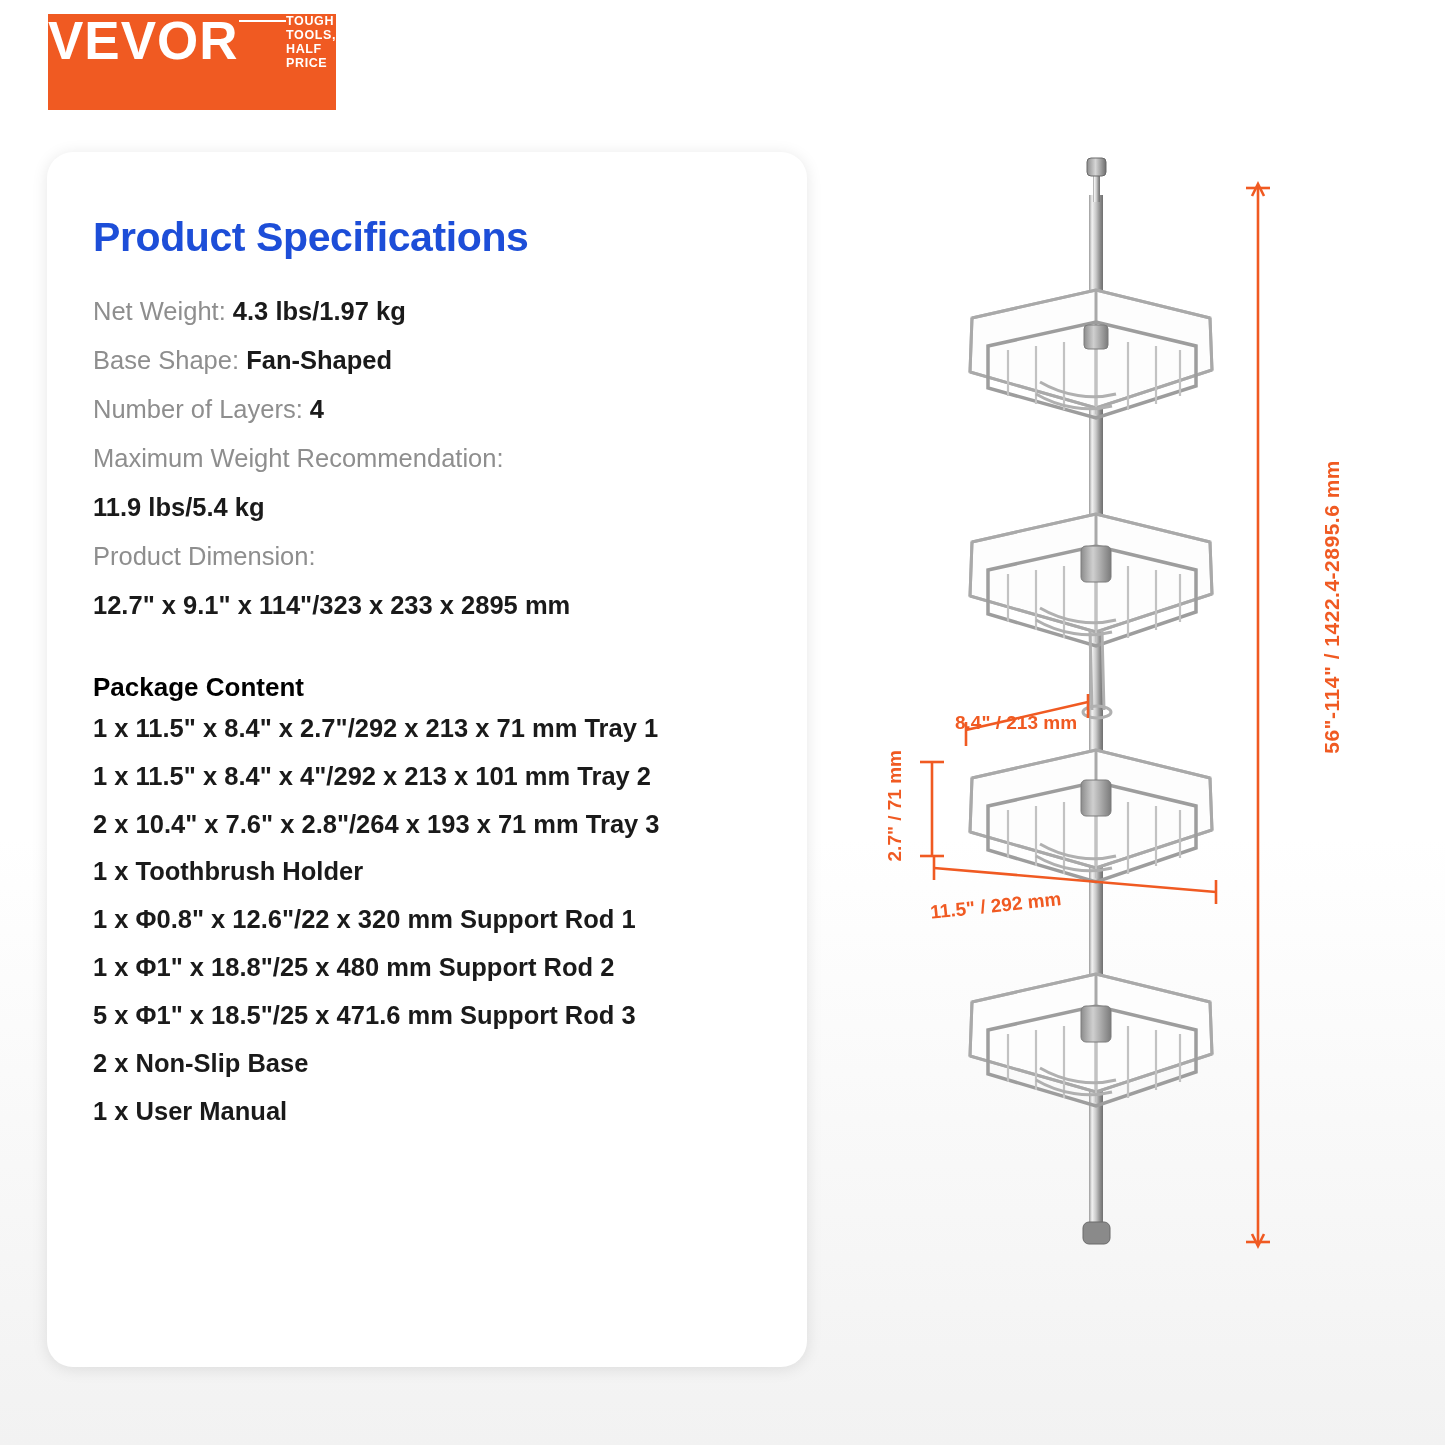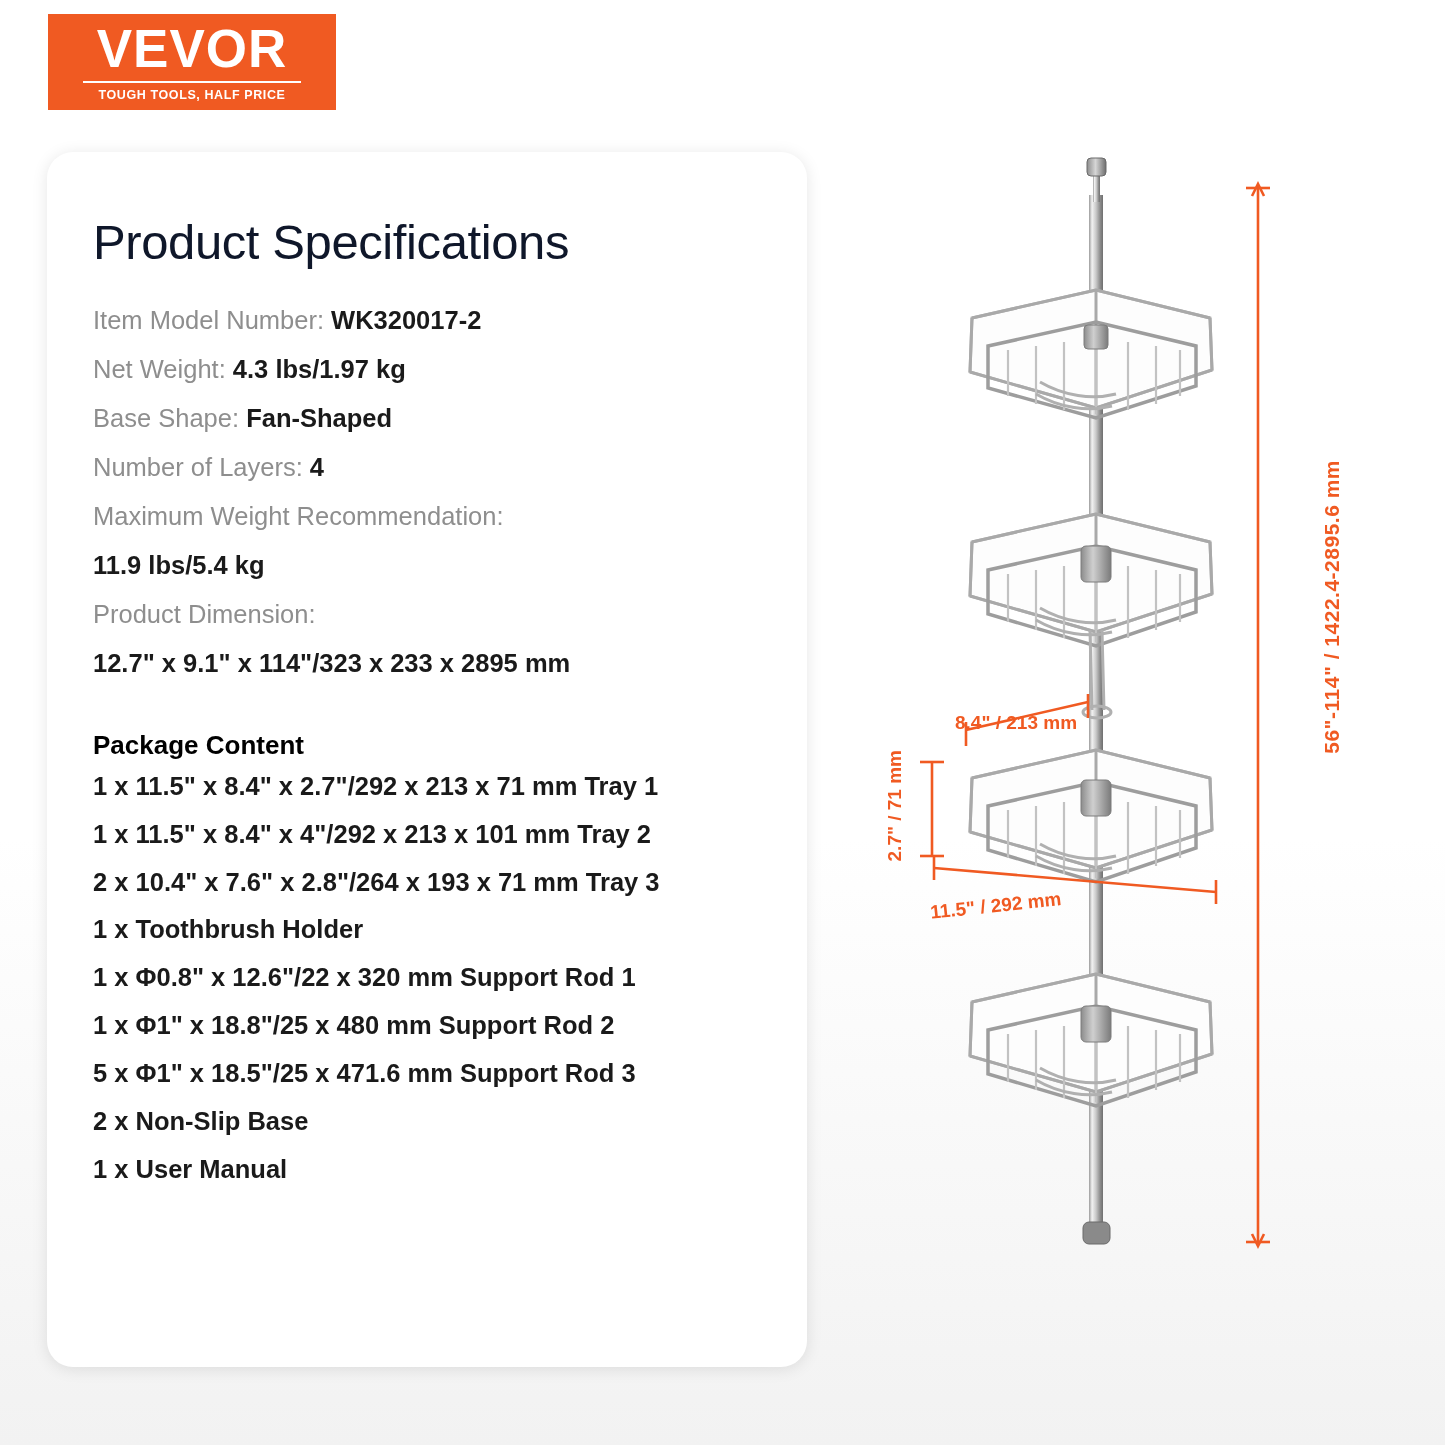--- a/index.html
+++ b/index.html
@@ -22,22 +22,21 @@
 
   
   .logo {
     position: absolute;
     left: 48px;
     top: 14px;
     width: 288px;
     height: 96px;
     background: #f05a22;
     display: flex;
-    flex-direction: column;
-    align-items: center;
+    flex-direction: row;
     justify-content: center;
   }
   .logo-word {
     color: #ffffff;
     font-size: 53px;
     font-weight: bold;
     letter-spacing: 1px;
     line-height: 1;
     font-family: "Liberation Sans", sans-serif;
   }
@@ -62,23 +61,23 @@
     width: 760px;
     height: 1215px;
     background: #ffffff;
     border-radius: 26px;
     box-shadow: 0 2px 16px rgba(0,0,0,0.10);
   }
   .spec-inner {
     padding: 62px 48px 0 46px;
   }
   .spec-title {
-    color: #0f172a;
-    font-size: 49px;
-    font-weight: normal;
+    color: #1d4ed8;
+    font-size: 41px;
+    font-weight: bold;
     margin: 0 0 26px 0;
     letter-spacing: -0.4px;
   }
   .spec-line {
     font-size: 25.5px;
     color: #8e8e8e;
     line-height: 1.92;
     white-space: nowrap;
   }
   .spec-line b {
@@ -160,23 +159,20 @@
   <div class="logo">
     <div class="logo-word">VEVOR</div>
     <div class="logo-rule"></div>
     <div class="logo-tag">TOUGH TOOLS, HALF PRICE</div>
   </div>
 
   <div class="spec-card">
     <div class="spec-inner">
       <div class="spec-title">Product Specifications</div>
 
-      <div class="spec-line">
-        <span>Item Model Number: </span><b>WK320017-2</b>
-      </div>
       <div class="spec-line">
         <span>Net Weight: </span><b>4.3 lbs/1.97 kg</b>
       </div>
       <div class="spec-line">
         <span>Base Shape: </span><b>Fan-Shaped</b>
       </div>
       <div class="spec-line">
         <span>Number of Layers: </span><b>4</b>
       </div>
       <div class="spec-line">Maximum Weight Recommendation:</div>

